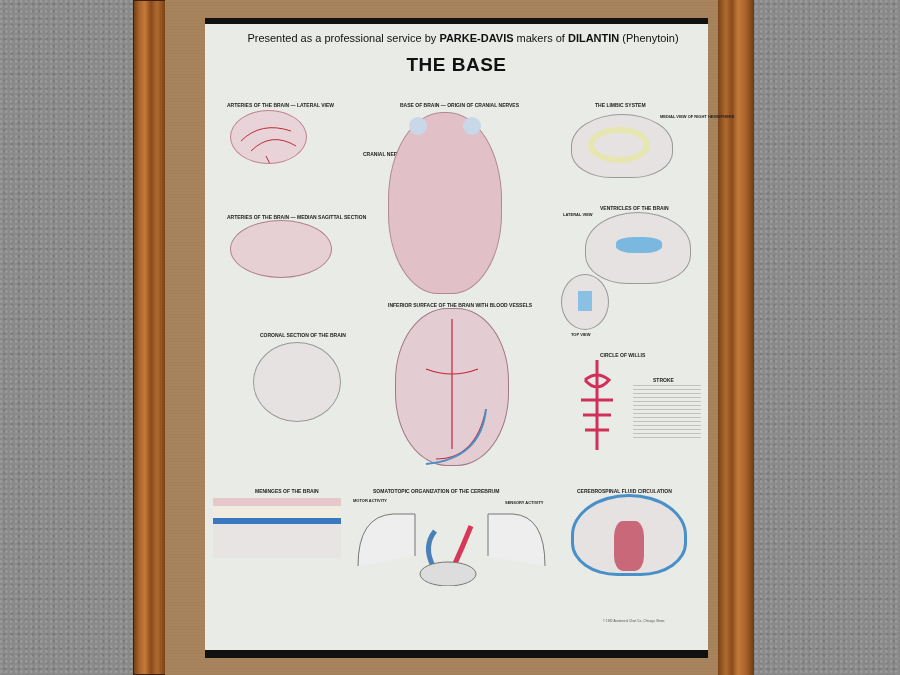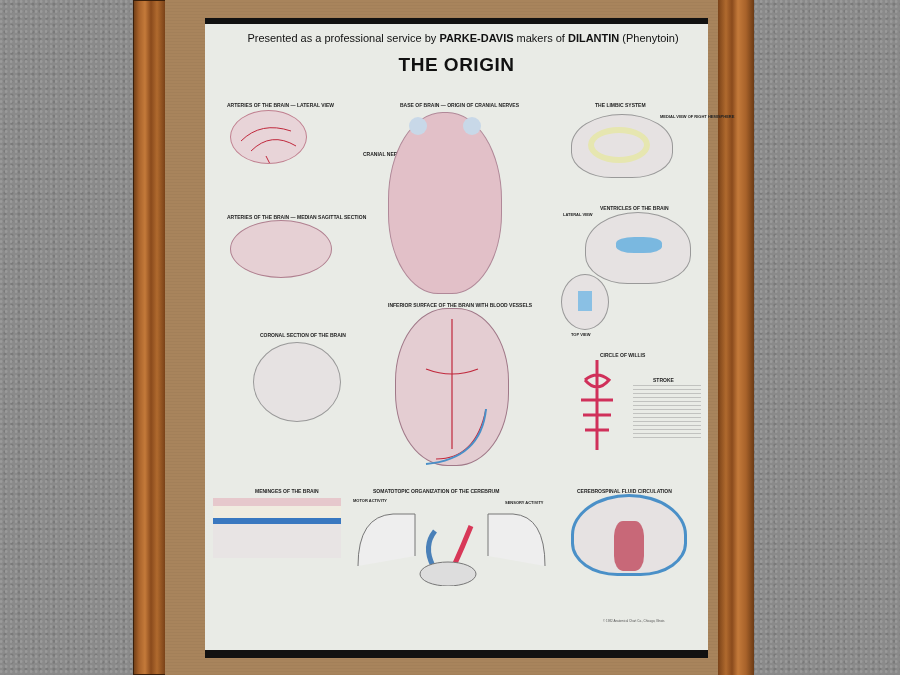--- a/index.html
+++ b/index.html
@@ -34,21 +34,21 @@
 <div class="mat"></div>
 
 <div class="poster">
   <div class="hdr">
     <span>Presented as a professional service by</span>
     <b>PARKE-DAVIS</b>
     <span>makers of</span>
     <b>DILANTIN</b>
     <span>(Phenytoin)</span>
   </div>
-  <div class="title">THE ORIGIN</div>
+  <div class="title">THE BASE</div>
 
   <div class="sec" style="left:22px;top:78px">ARTERIES OF THE BRAIN — lateral view</div>
   <div class="fig" style="left:25px;top:86px;width:75px;height:52px;background:#e8d4d8;border:1px solid #c08090">
     <svg width="75" height="52">
         <path d="M10 30 Q30 10 60 20 M20 40 Q40 20 65 35 M35 45 L40 55" stroke="#c0283c" fill="none" stroke-width="1"></path>
       </svg>
   </div>
 
   <div class="sec" style="left:22px;top:190px">ARTERIES OF THE BRAIN — median sagittal section</div>
   <div class="fig" style="left:25px;top:196px;width:100px;height:56px;background:#e6d0d4;border:1px solid #b08090"></div>

